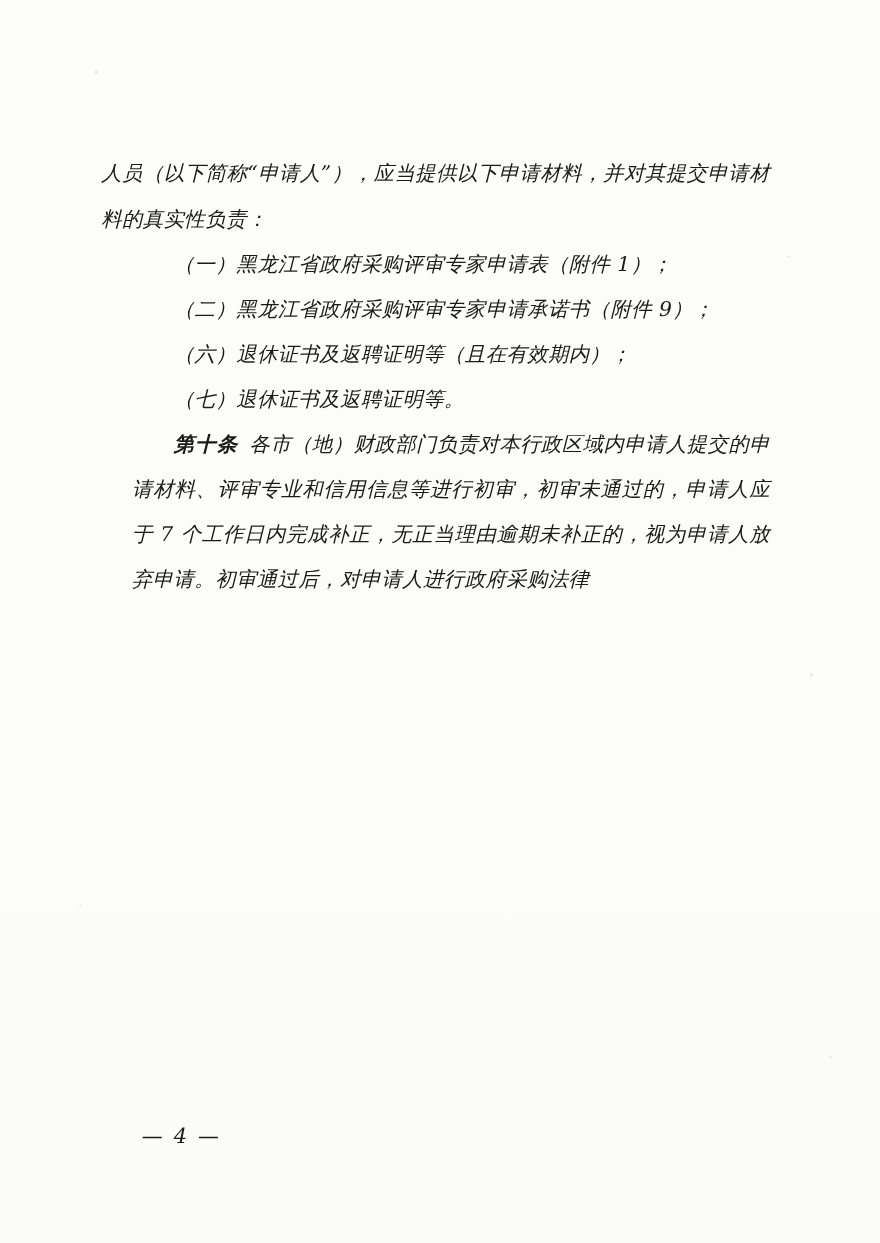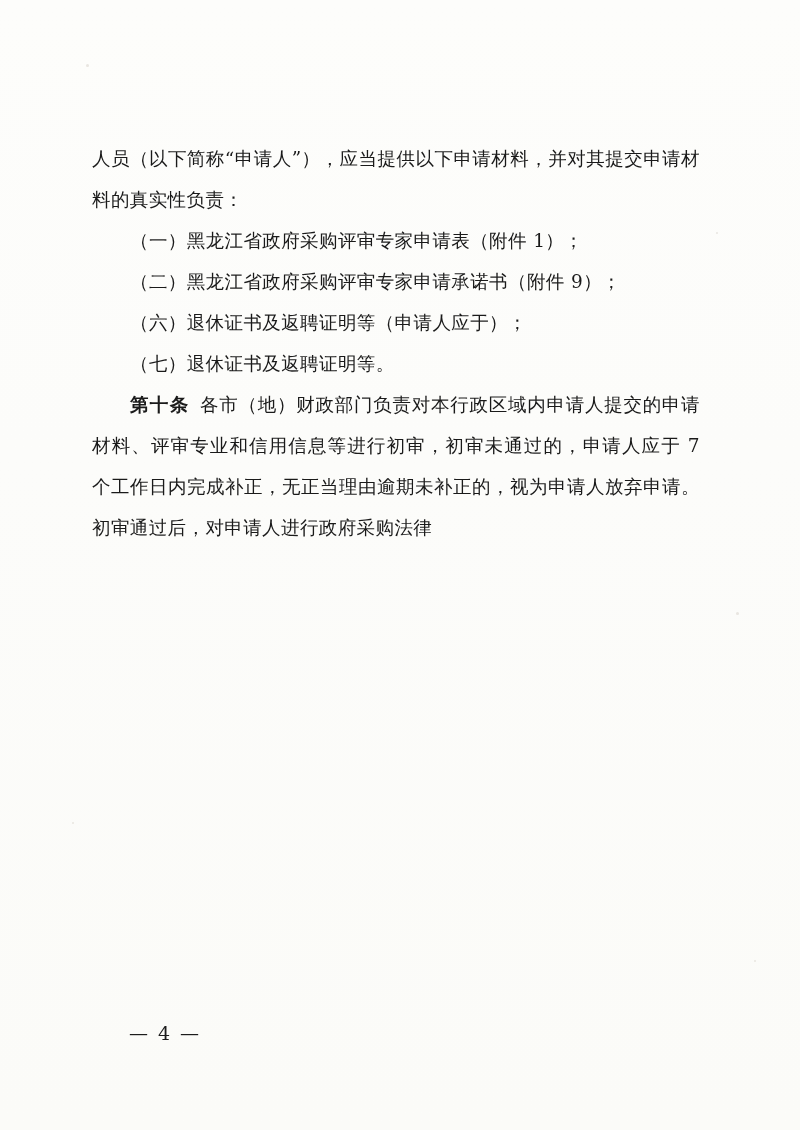--- a/index.html
+++ b/index.html
@@ -16,20 +16,21 @@
   }
 
   
   .page {
     position: absolute;
     left: 0;
     top: 0;
     width: 800px;
     height: 1130px;
     background: linear-gradient(180deg, #fdfdfb 0%, #fcfcfa 40%, #fbfbf8 100%);
+    font-style: italic;
   }
 
   .page-inner {
     position: absolute;
     left: 92px;
     top: 138px;
     width: 608px;
   }
 
   .para {
@@ -38,20 +39,21 @@
     color: #1a1a1a;
     letter-spacing: 0.4px;
     text-align: justify;
     text-justify: inter-ideograph;
     margin: 0;
     font-family: "DejaVu Serif", "Liberation Serif", serif;
   }
 
   .indent-2 {
     text-indent: 38px;
+    margin-left: 28px;
   }
   .indent-0 {
     text-indent: 0;
   }
 
   .lead {
     font-weight: bold;
     letter-spacing: 1px;
   }
 
@@ -94,21 +96,21 @@
 
     <p class="para indent-0">人员（以下简称“申请人”），应当提供以下申请材料，并对其提交申请材料的真实性负责：</p>
 
     <p class="para indent-2">（一）黑龙江省政府采购评审专家申请表（附件 1）；</p>
 
     <p class="para indent-2">（二）黑龙江省政府采购评审专家申请承诺书（附件 9）；</p>
 
 
 
 
-    <p class="para indent-2">（六）退休证书及返聘证明等（申请人应于）；</p>
+    <p class="para indent-2">（六）退休证书及返聘证明等（且在有效期内）；</p>
 
     <p class="para indent-2">（七）退休证书及返聘证明等。</p>
 
 
     <p class="para indent-2"><span class="lead">第十条 </span><span>各市（地）财政部门负责对本行政区域内申请人提交的申请材料、评审专业和信用信息等进行初审，初审未通过的，申请人应于 7 个工作日内完成补正，无正当理由逾期未补正的，视为申请人放弃申请。初审通过后，对申请人进行政府采购法律</span></p>
 
   </div>
 
   <div class="footer">
     <span class="footer-inner">— 4 —</span>

